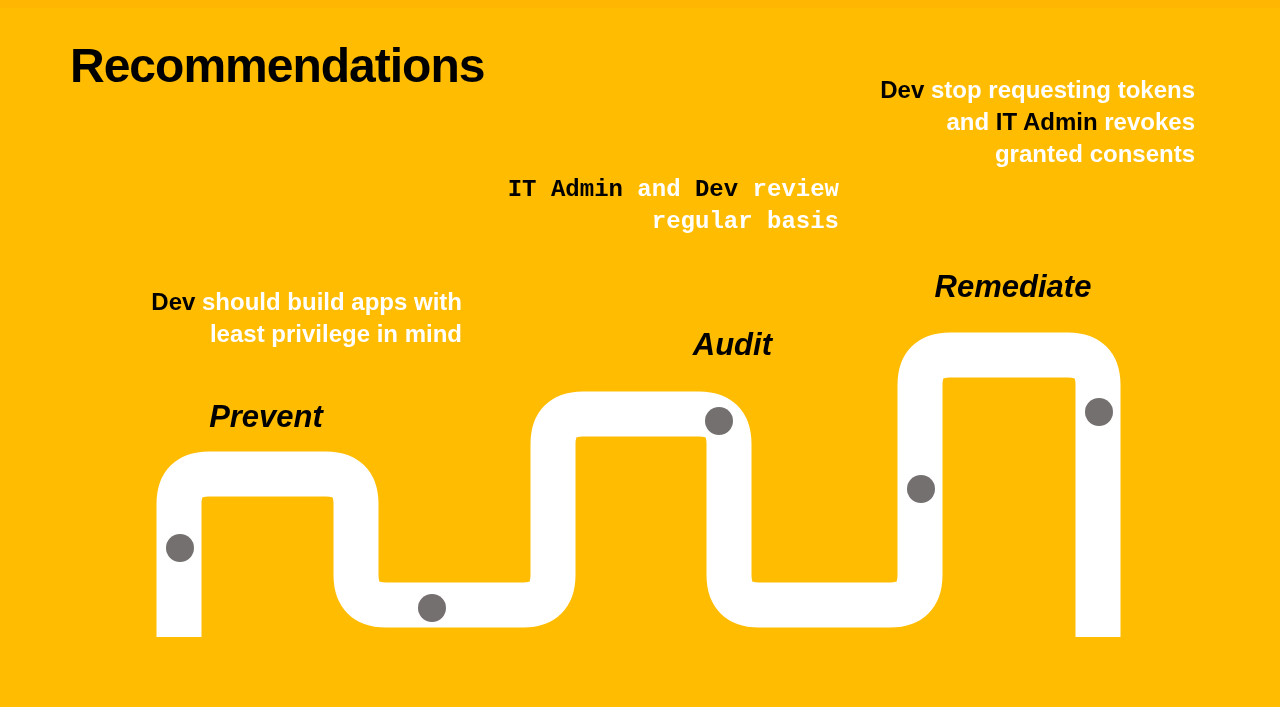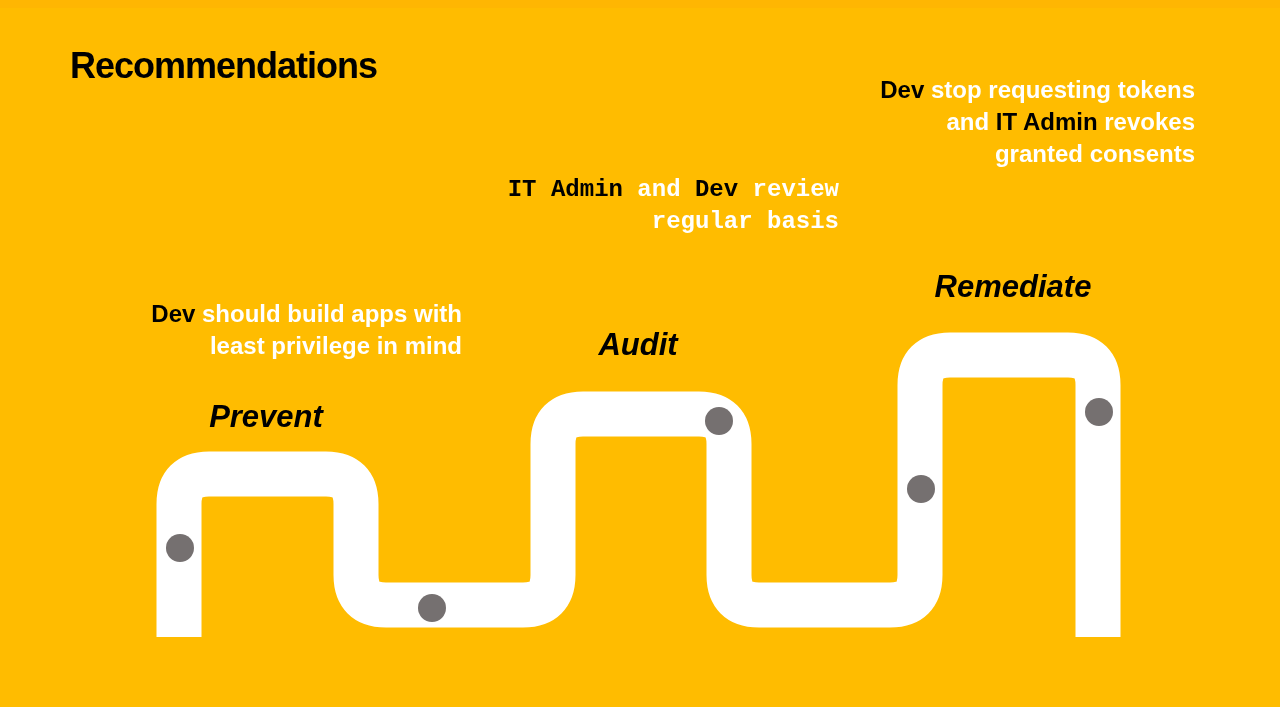--- a/index.html
+++ b/index.html
@@ -38,52 +38,52 @@
     stroke-width: 45;
     stroke-linecap: butt;
     stroke-linejoin: round;
   }
   .dot { fill: var(--dot); }
   .title {
     position: absolute;
     left: 70px;
     top: 38px;
     margin: 0;
-    font-size: 36px;
+    font-size: 48px;
     line-height: 56px;
     font-weight: 700;
     letter-spacing: -1px;
     color: var(--text-dark);
   }
   .annot {
     position: absolute;
     width: 362px;
     text-align: right;
     font-size: 24px;
     line-height: 32px;
     font-weight: 700;
     color: var(--text-light);
   }
   .annot .dark { color: var(--text-dark); }
   .annot .light { color: var(--text-light); }
-  .annot-prevent   { left: 100px; top: 286px; margin-top: 12px; }
+  .annot-prevent   { left: 100px; top: 286px; }
   .annot-audit     { left: 477px; top: 174px; font-family: Liberation Mono, monospace; }
   .annot-remediate { left: 833px; top: 74px;  }
   .stage-label {
     position: absolute;
     width: 220px;
     text-align: center;
     font-size: 31px;
     line-height: 36px;
     font-weight: 700;
     color: var(--text-dark);
     font-style: italic;
   }
   .label-prevent   { left: 156px; top: 399px; text-align: center; }
-  .label-audit     { left: 528px; top: 327px; }
+  .label-audit     { left: 552px; top: 327px; text-align: right; }
   .label-remediate { left: 903px; top: 269px; }
 </style>
 </head>
 <body>
 
 <div class="slide">
 
   <div class="edge-strip"></div>
 
   <svg class="road" viewBox="0 0 1280 707" xmlns="http://www.w3.org/2000/svg">

